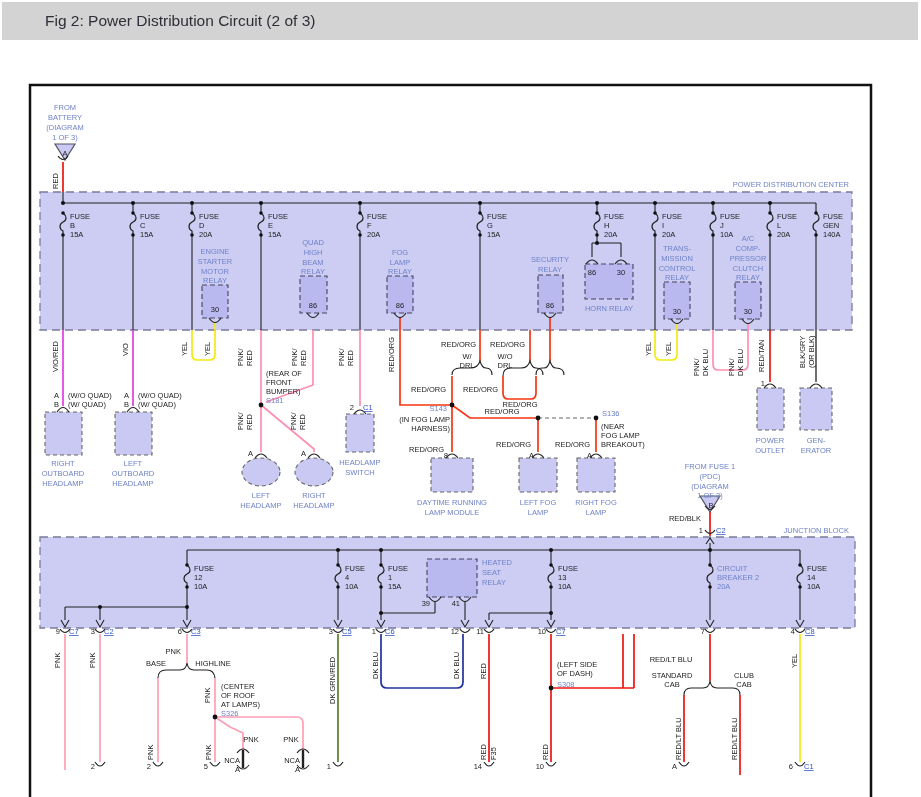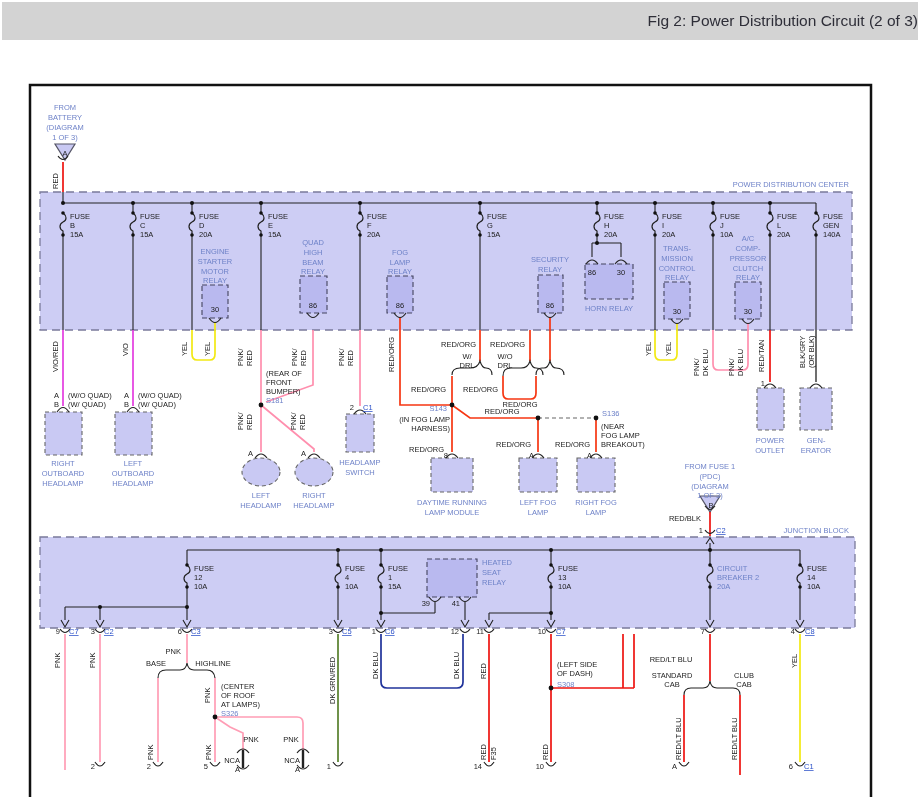--- a/index.html
+++ b/index.html
@@ -1,19 +1,19 @@
 <!DOCTYPE html>
 <html><head>
 <meta charset="utf-8">
 <style>
   html,body{margin:0;padding:0;background:#fff;}
   .stage{position:relative;width:921px;height:797px;background:#fff;overflow:hidden;
          font-family:"Liberation Sans",sans-serif;}
   .titlebar{position:absolute;top:2px;left:2px;right:3px;height:38px;background:#d3d3d3;
-            display:flex;align-items:center;justify-content:flex-end;z-index:2;padding-left:43px;}
+            display:flex;align-items:center;justify-content:flex-start;z-index:2;padding-left:43px;}
   .titlebar span{font-size:15.5px;color:#2e2e38;}
   svg{position:absolute;inset:0;z-index:1;}
   svg text{font-family:"Liberation Sans",sans-serif;font-size:7.5px;fill:#1c1c1c;}
   svg text.e{text-anchor:end}
   svg text.m{text-anchor:middle}
   svg text.bl{fill:#6e82c8}
   svg text.lk{fill:#2b50c8;text-decoration:underline}
 </style>
 </head>
 <body>

